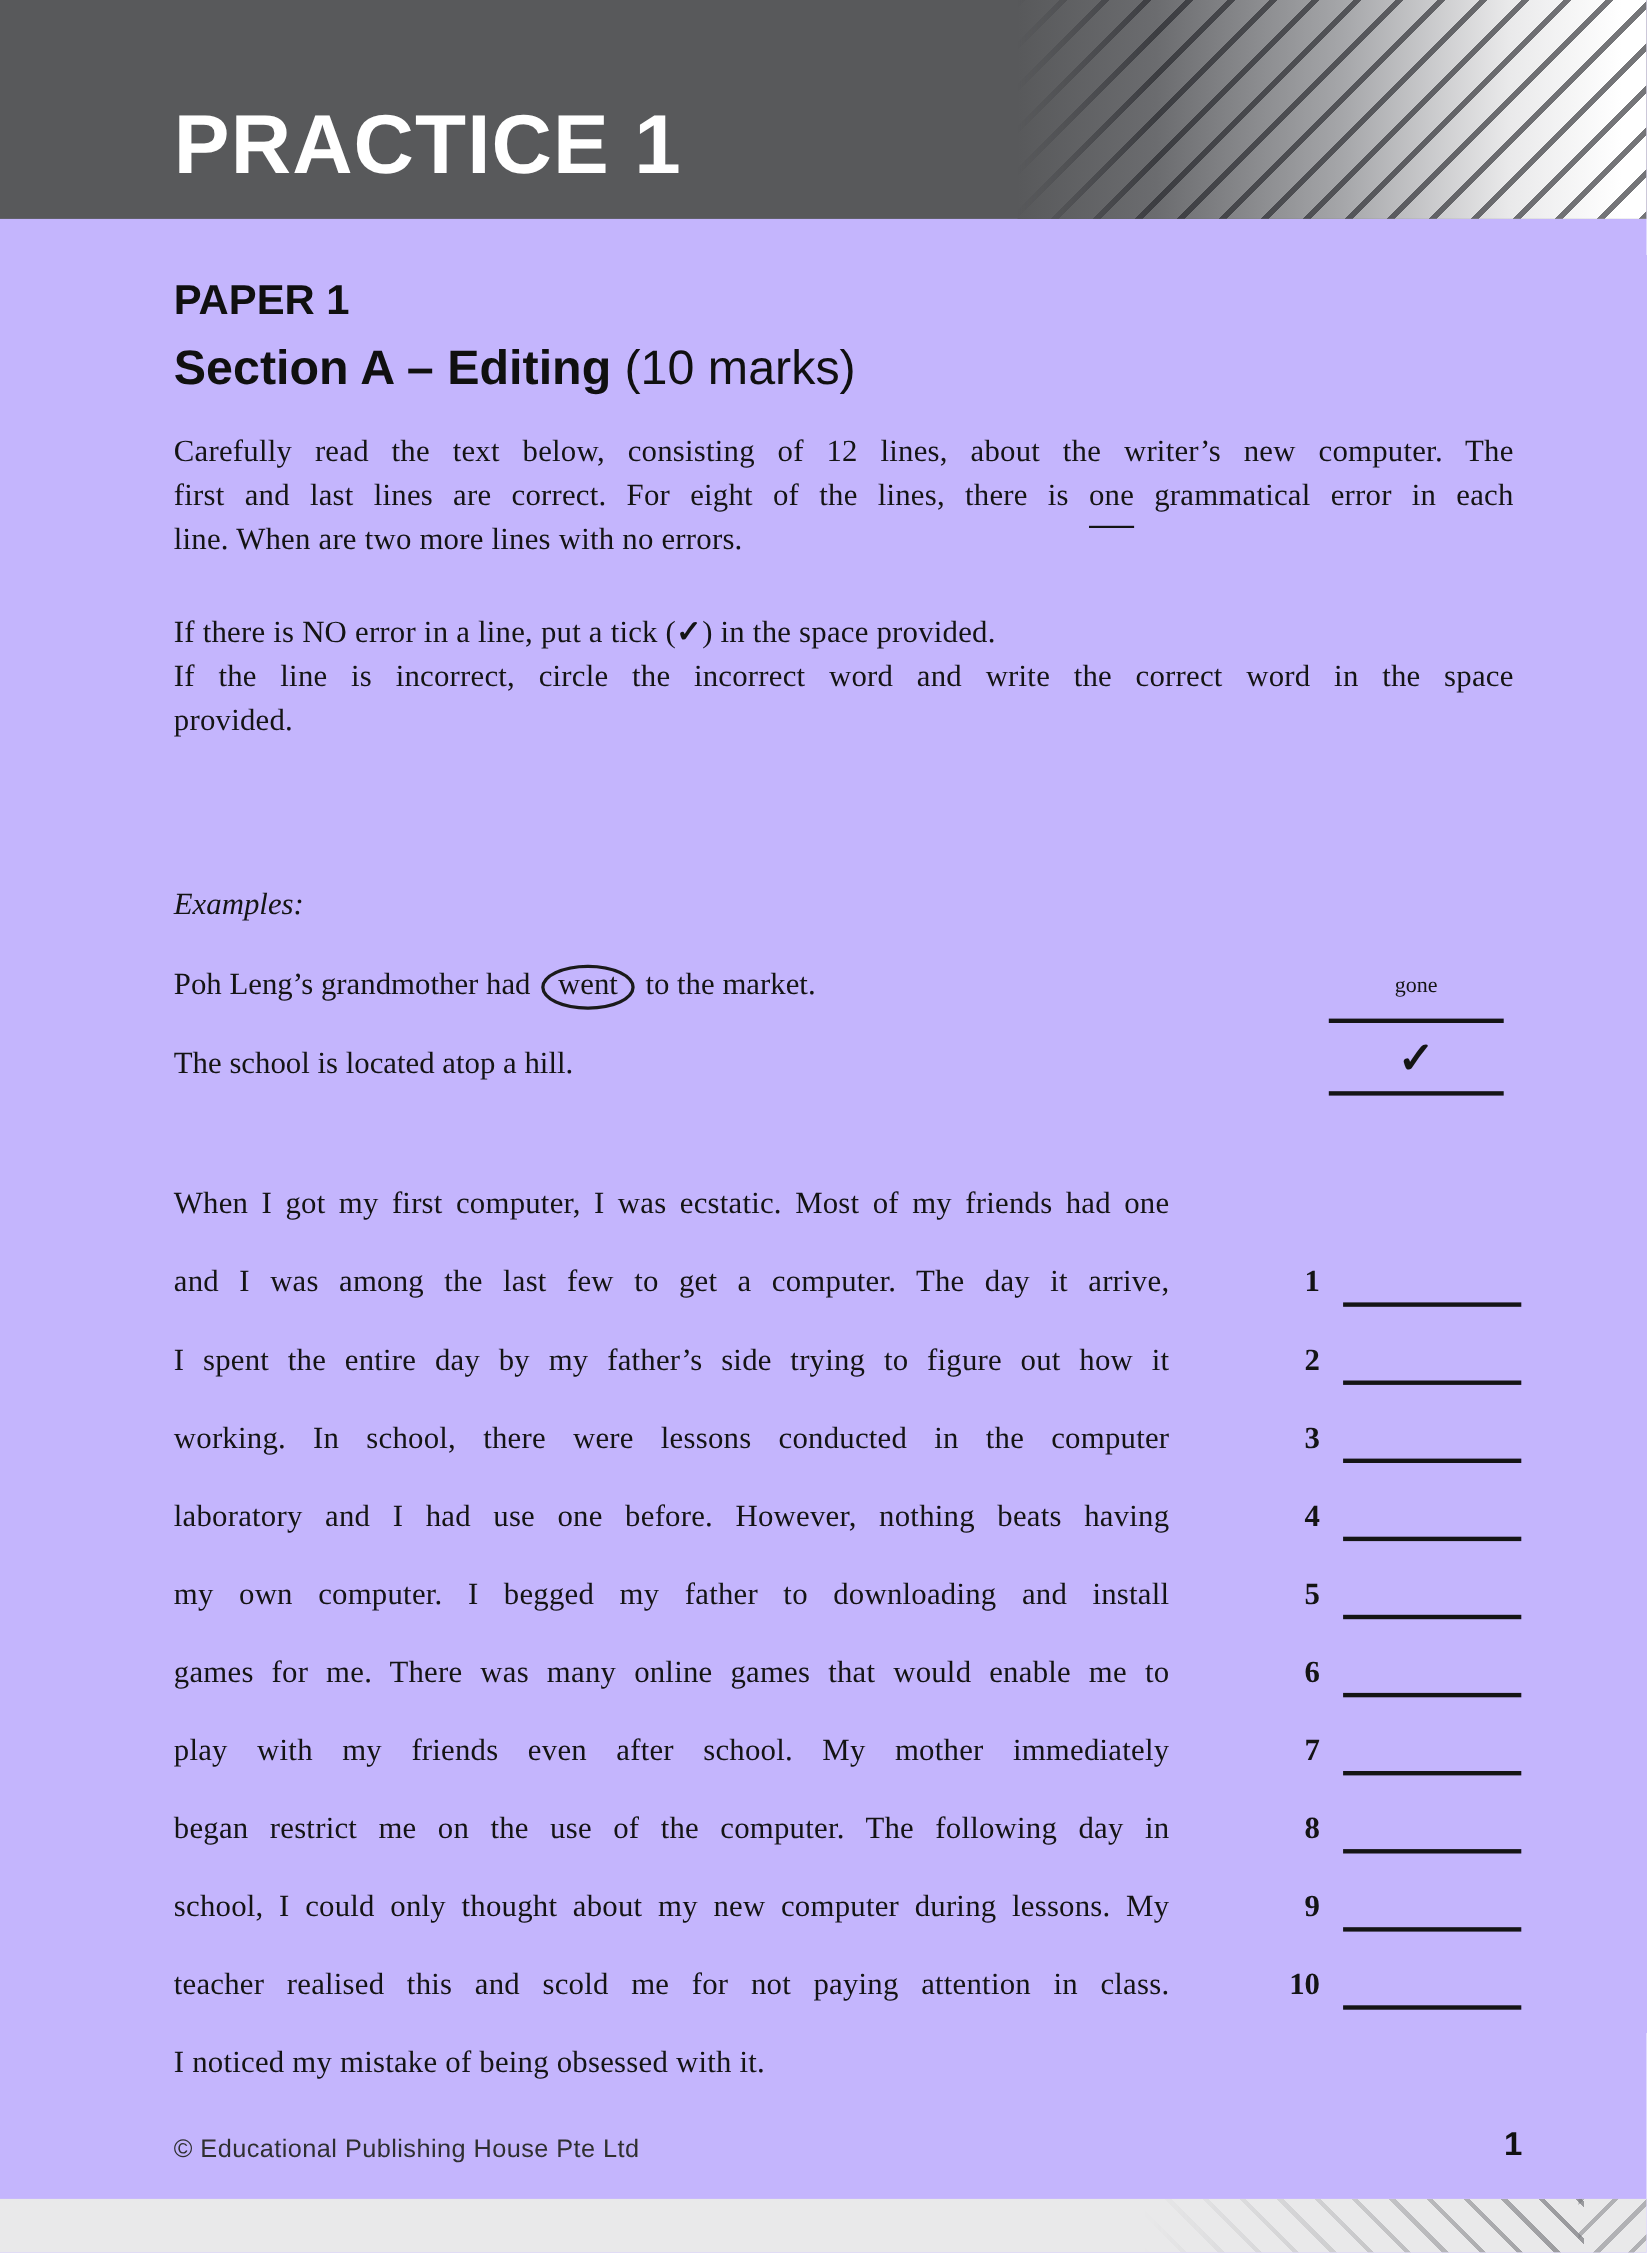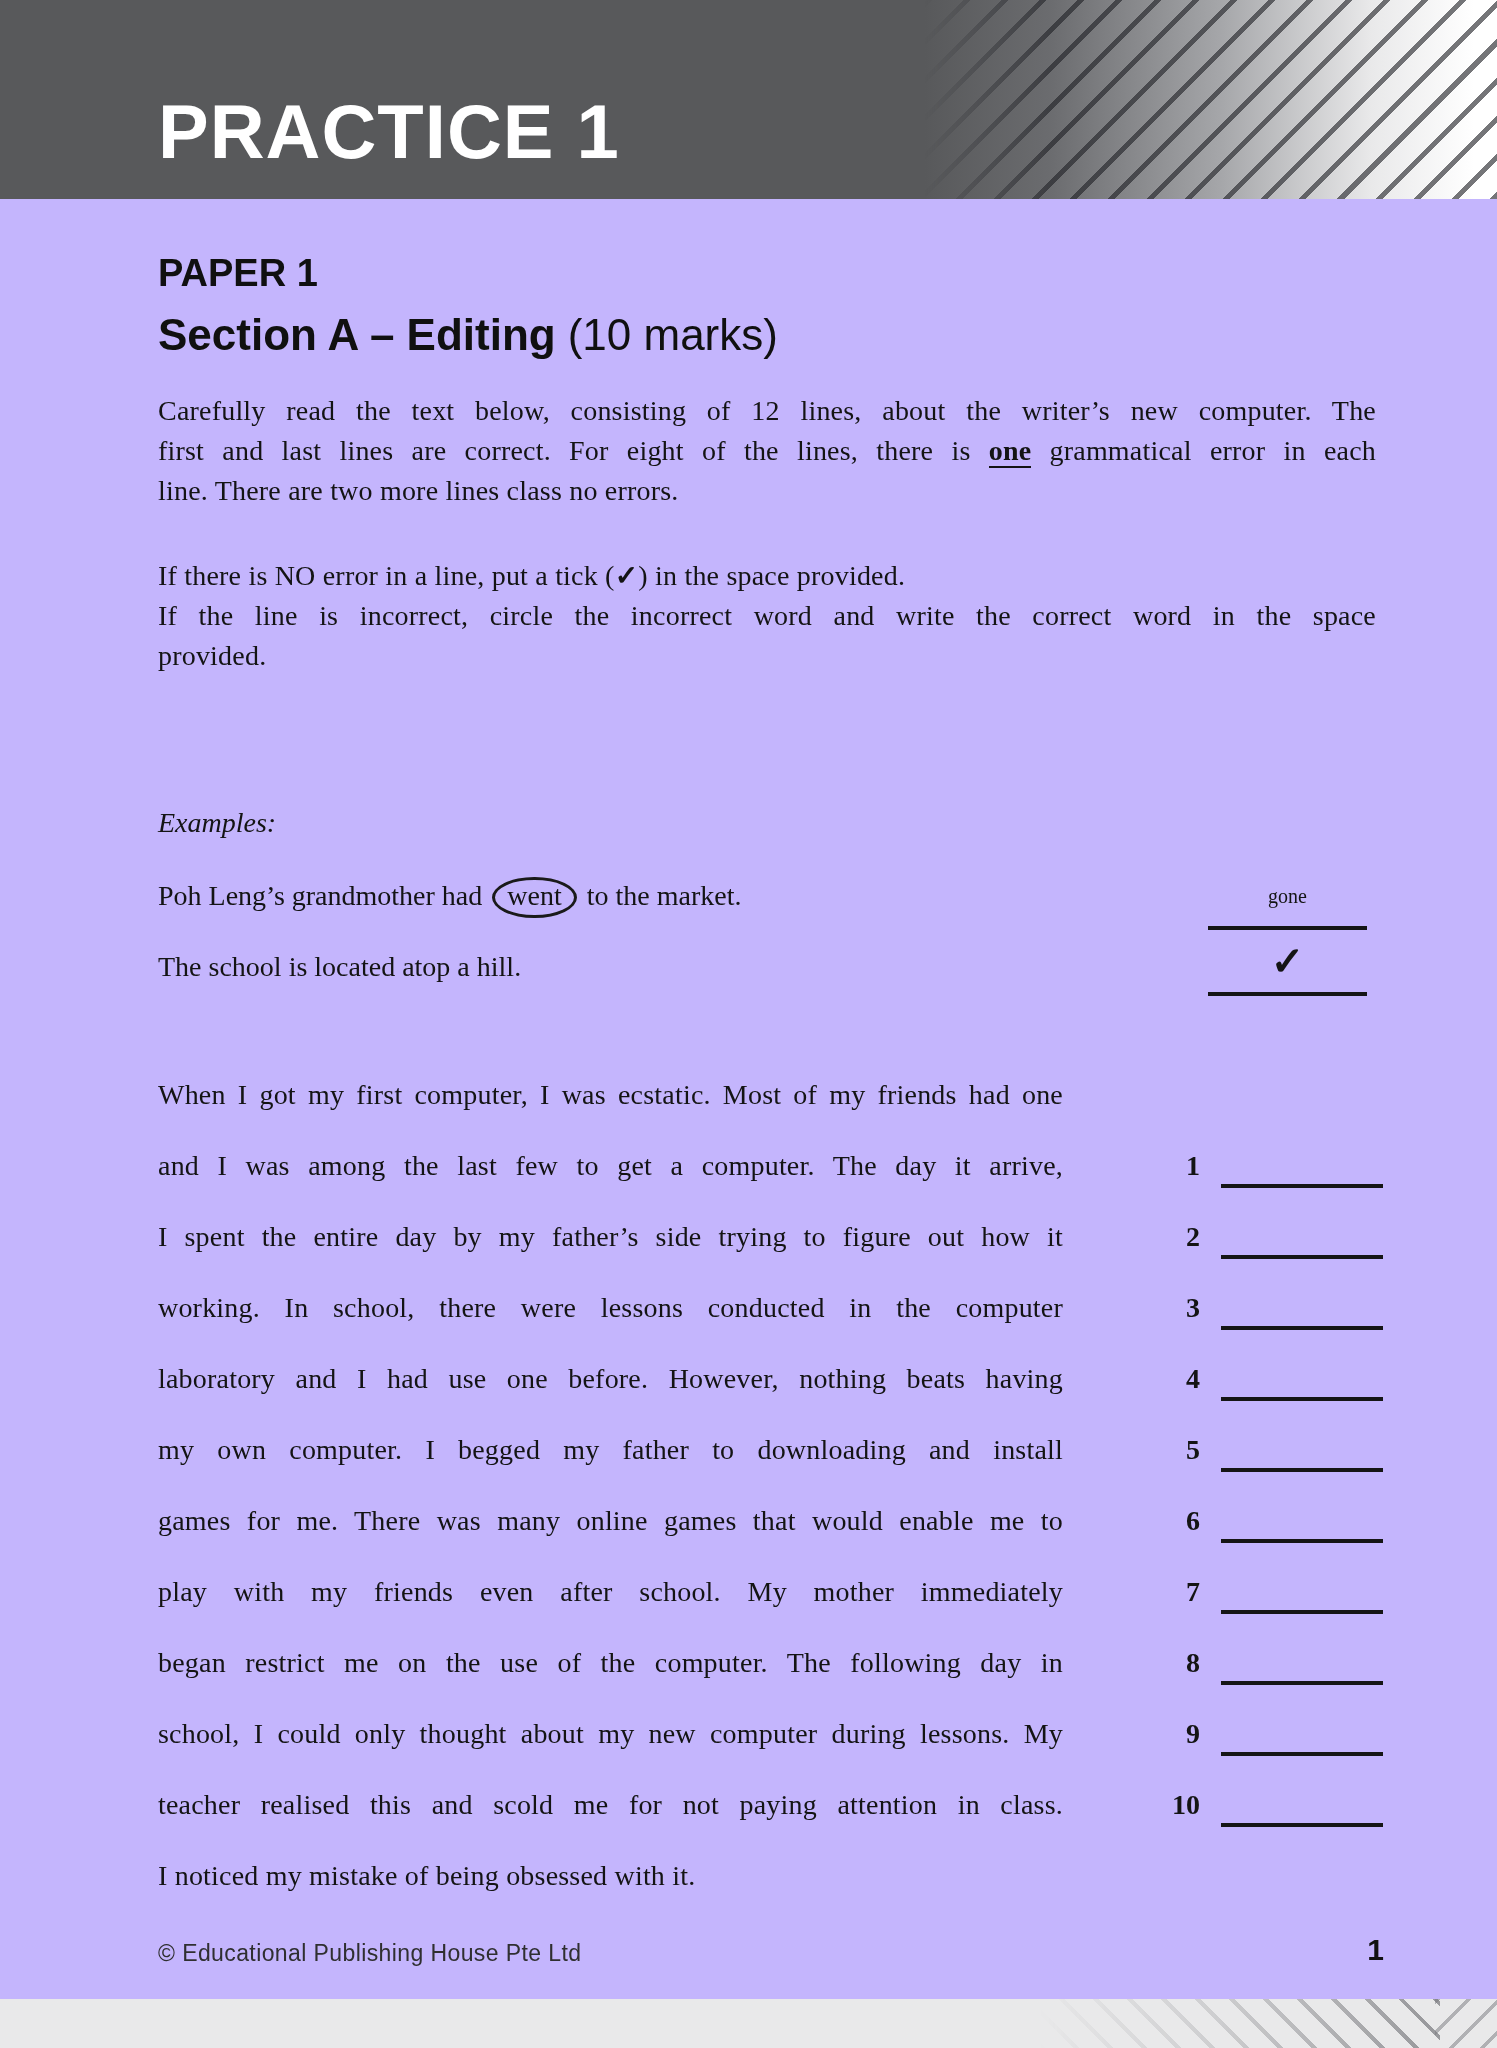--- a/index.html
+++ b/index.html
@@ -21,21 +21,21 @@
   .paper-title{position:absolute;left:158px;top:252px;font-family:"Liberation Sans",sans-serif;
      font-weight:bold;font-size:38px;line-height:42px;color:#101010;}
   .section-title{position:absolute;left:158px;top:314px;font-family:"Liberation Sans",sans-serif;
      font-size:44px;line-height:42px;color:#101010;}
   .section-title .b{font-weight:bold;}
   .section-title .marks{font-weight:normal;margin-left:12px;}
 
   
   .itext{position:absolute;left:158px;width:1218px;font-size:28px;line-height:40px;letter-spacing:.2px;}
   .ijust{text-align:justify;text-align-last:justify;}
-  .uline{border-bottom:2px solid #141414;padding-bottom:0;font-weight:bold;}
+  .uline{border-bottom:2px solid #141414;padding-bottom:12px;}
   .tickglyph{font-weight:bold;}
 
   .examples-label{position:absolute;left:158px;top:803px;font-size:28px;font-style:italic;line-height:40px;}
 
   
   .ex-sentence{position:absolute;left:158px;width:930px;font-size:28px;line-height:40px;}
   .circled{display:inline-block;border:3px solid #1a1a1a;border-radius:50%;padding:1px 12px 4px;margin:0 3px;line-height:30px;text-align:center;}
   .ex-answer{position:absolute;left:1208px;width:159px;text-align:center;font-size:20px;line-height:40px;}
   .ex-tick{font-size:40px;line-height:44px;font-weight:bold;}
   .ans-line{position:absolute;left:1208px;width:159px;height:0;border-bottom:4px solid #151515;}
@@ -72,21 +72,21 @@
     <div class="practice-title">PRACTICE 1</div>
   </div>
 
   <div class="paper-title">PAPER 1</div>
   <div class="section-title">
     <span class="b">Section A – Editing</span><span class="marks">(10 marks)</span>
   </div>
 
   <div class="itext ijust" style="top:391px">Carefully read the text below, consisting of 12 lines, about the writer’s new computer. The</div>
   <div class="itext ijust" style="top:431px"><span>first and last lines are correct. For eight of the lines, there is </span><span class="uline">one</span><span> grammatical error in each</span></div>
-  <div class="itext" style="top:471px">line. There are two more lines class no errors.</div>
+  <div class="itext" style="top:471px">line. When are two more lines with no errors.</div>
 
   <div class="itext" style="top:556px"><span>If there is NO error in a line, put a tick (</span><span class="tickglyph">✓</span><span>) in the space provided.</span></div>
   <div class="itext ijust" style="top:596px">If the line is incorrect, circle the incorrect word and write the correct word in the space</div>
   <div class="itext" style="top:636px">provided.</div>
 
 
   <div class="examples-label">Examples:</div>
 
   <div class="ex-sentence" style="top:876px"><span>Poh Leng’s grandmother had </span><span class="circled">went</span><span> to the market.</span></div>
   <div class="ex-answer" style="top:876px">gone</div>

